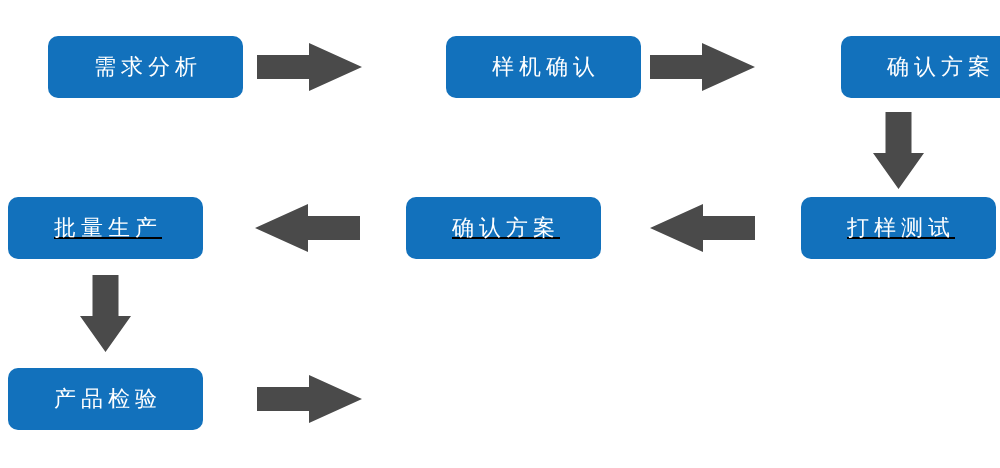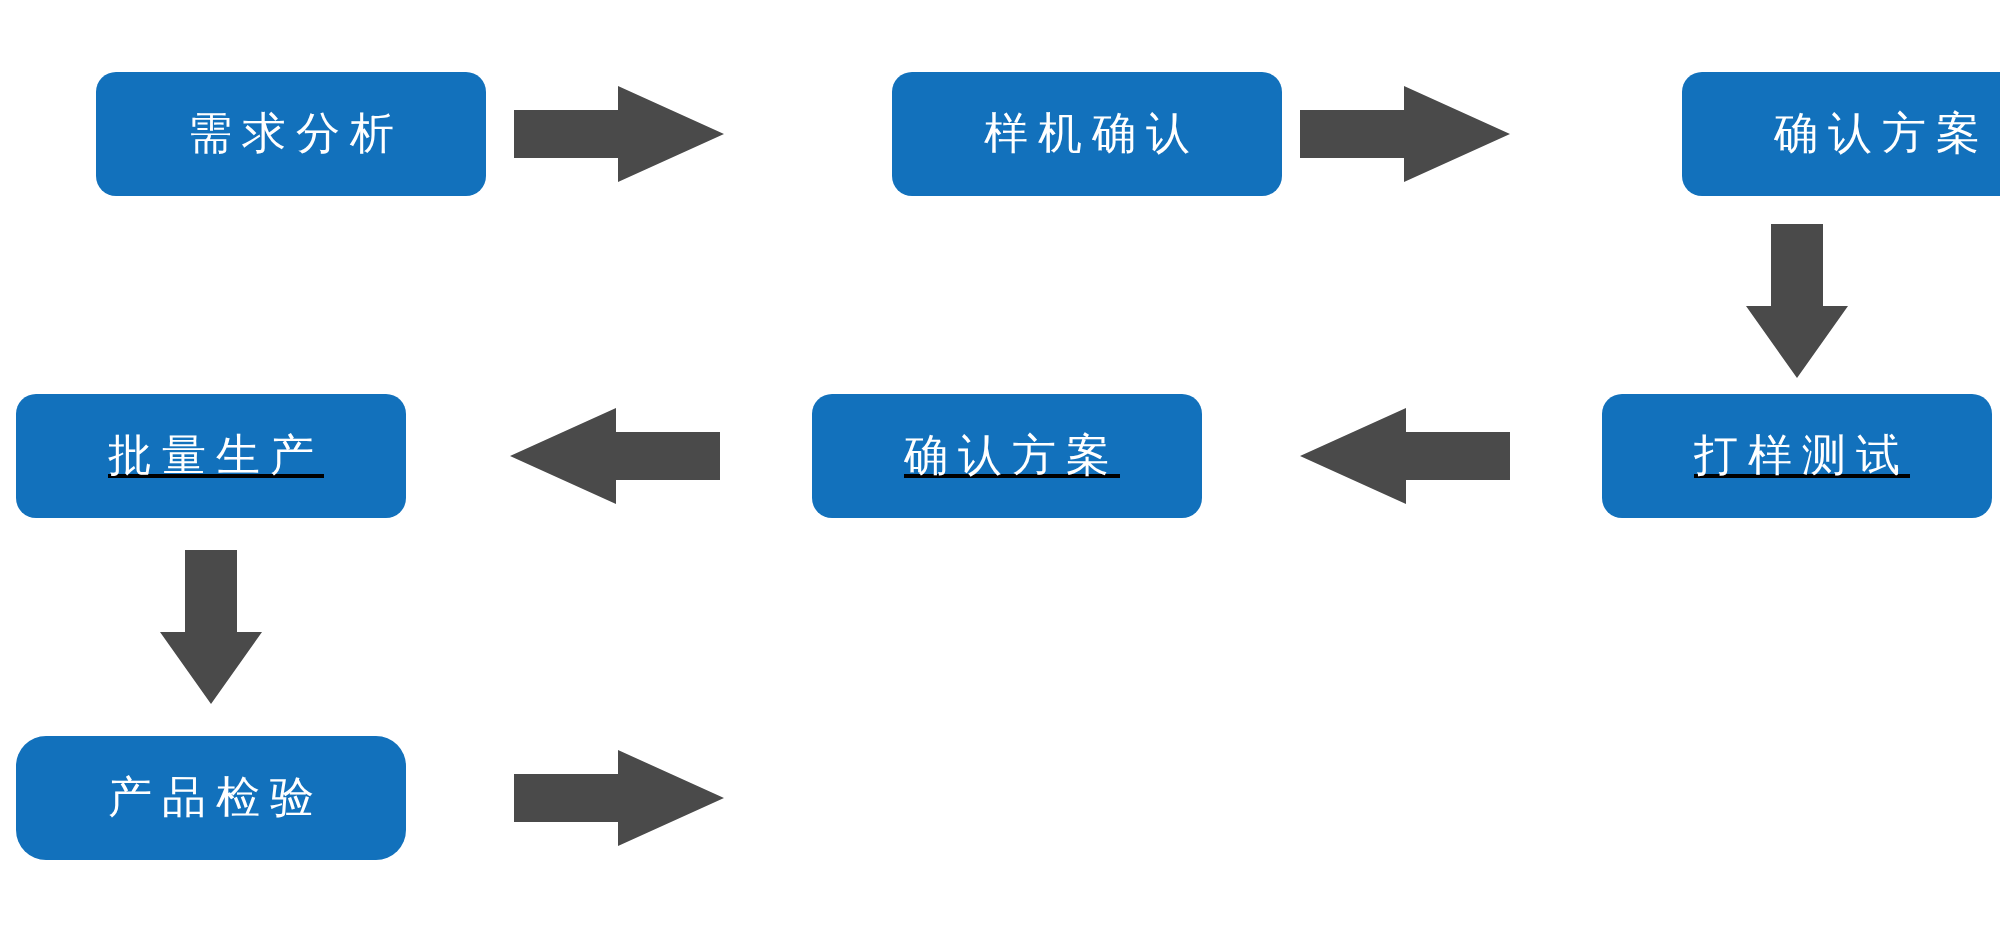--- a/index.html
+++ b/index.html
@@ -31,21 +31,21 @@
     letter-spacing: 5px;
     text-indent: 5px; 
     white-space: nowrap;
     line-height: 1;
   }
   .c1 { left: 8px; }
   .c2 { left: 406px; }
   .c3 { left: 801px; }
   .r1 { top: 36px; margin-left: 40px; }
   .r2 { top: 197px; text-decoration: underline; }
-  .r3 { top: 368px; border-radius: 15px; }
+  .r3 { top: 368px; }
   .arrow {
     position: absolute;
     display: block;
   }
   .arrow polygon { fill: #4A4A4A; }
 </style>
 </head>
 <body>
 
 <div class="canvas">

